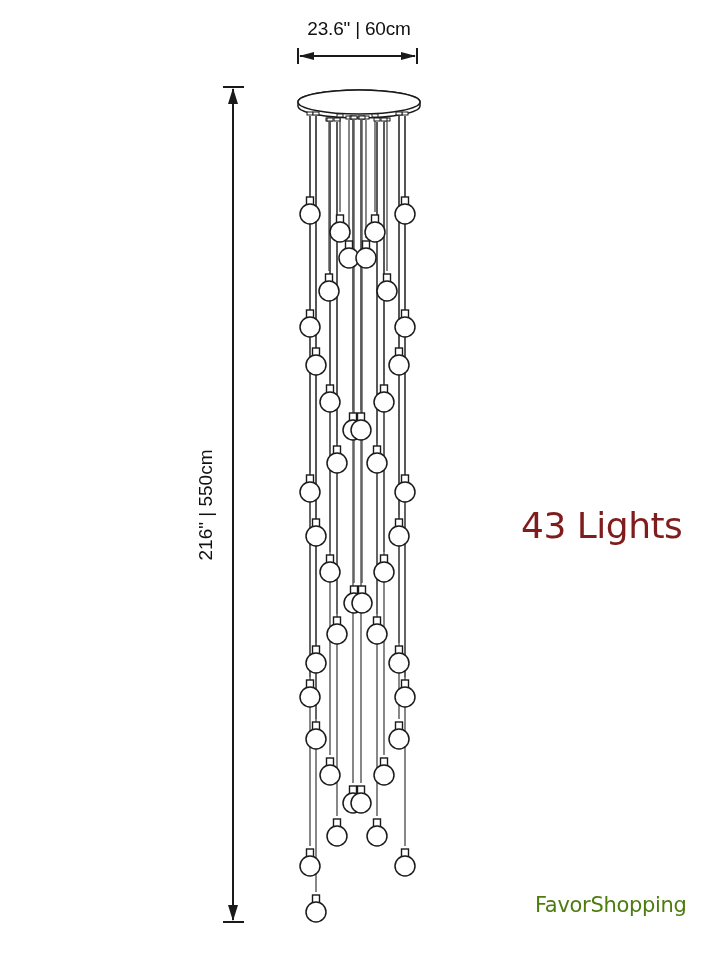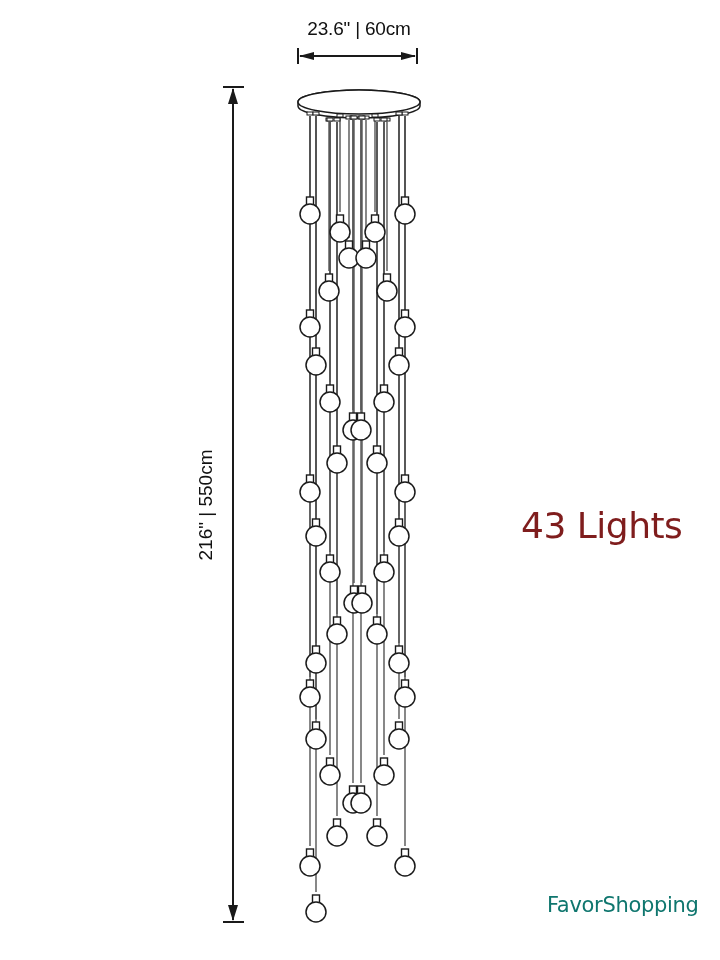--- a/index.html
+++ b/index.html
@@ -1,21 +1,21 @@
 <!DOCTYPE html>
 <html><head>
 <meta charset="utf-8">
 <style>
   html, body { margin:0; padding:0; background:#ffffff; }
   body { width:720px; height:960px; position:relative; overflow:hidden; font-family:"Liberation Sans", sans-serif; }
   #stage { position:absolute; left:0; top:0; width:720px; height:960px; }
   .dim-top-label { position:absolute; left:297px; top:18px; width:124px; text-align:center; font-size:19px; color:#111; font-family:"Liberation Sans", sans-serif; letter-spacing:-0.2px; }
   .dim-left-label { position:absolute; left:206px; top:505px; transform:translate(-50%,-50%) rotate(-90deg); font-size:19px; color:#111; white-space:nowrap; font-family:"Liberation Sans", sans-serif; }
   .count-label { position:absolute; left:521px; top:457px; font-size:36px; color:#7f1d1d; font-family:"DejaVu Sans", sans-serif; letter-spacing:-0.5px;margin-top:48px; }
-  .brand-label { position:absolute; left:547px; top:893px; font-size:21px; color:#0f766e; font-family:"DejaVu Sans", sans-serif; letter-spacing:-0.3px; }
+  .brand-label { position:absolute; left:535px; top:893px; font-size:21px; color:#4d7c0f; font-family:"DejaVu Sans", sans-serif; letter-spacing:-0.3px; }
 </style>
 </head>
 <body>
 
 <div id="stage">
   <svg id="drawing" width="720" height="960" viewBox="0 0 720 960" xmlns="http://www.w3.org/2000/svg">
 
     <g stroke="#1a1a1a" fill="#1a1a1a">
       <line x1="298" y1="48" x2="298" y2="64" stroke-width="2"></line>
       <line x1="417" y1="48" x2="417" y2="64" stroke-width="2"></line>

